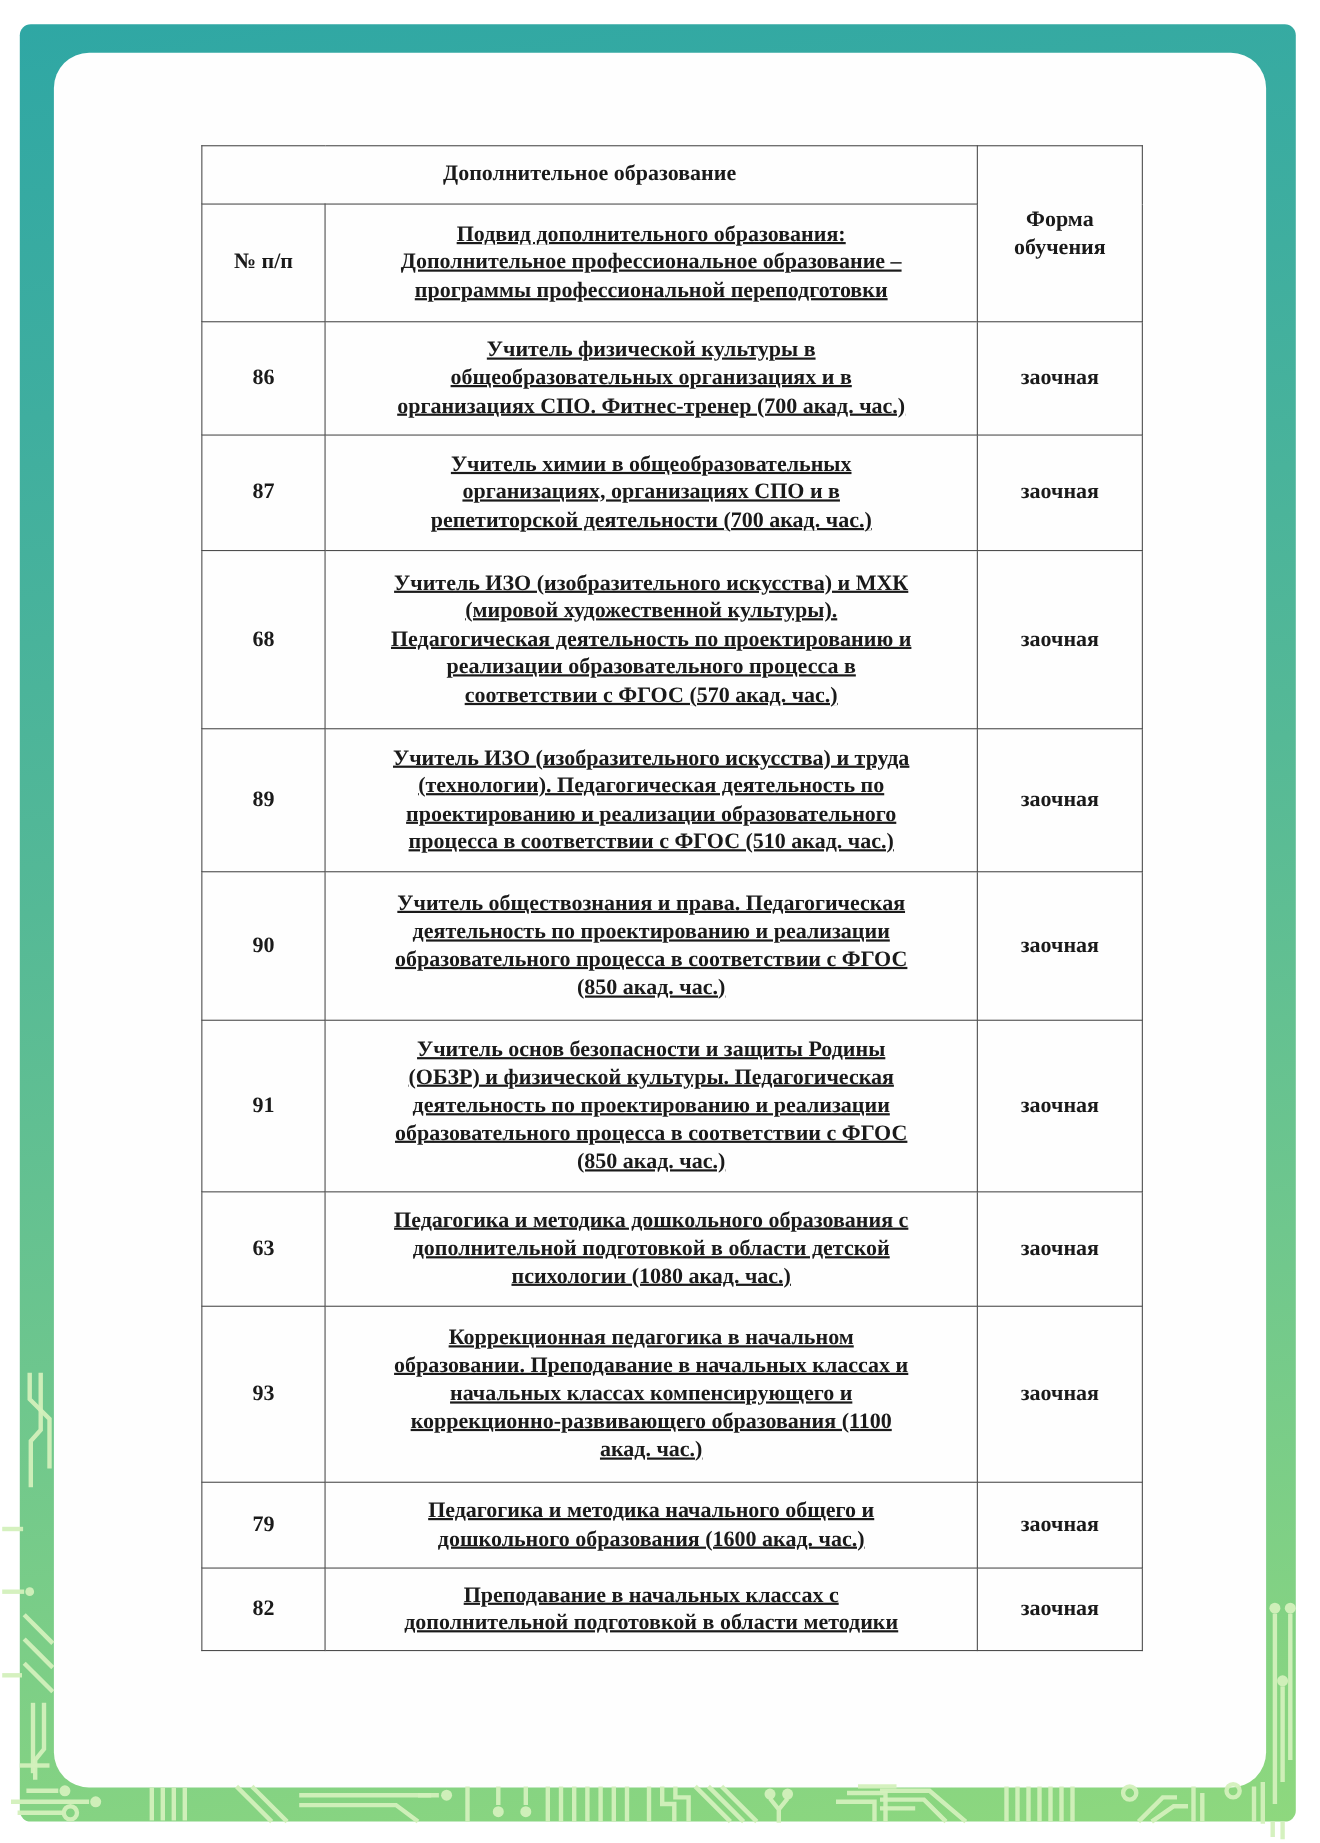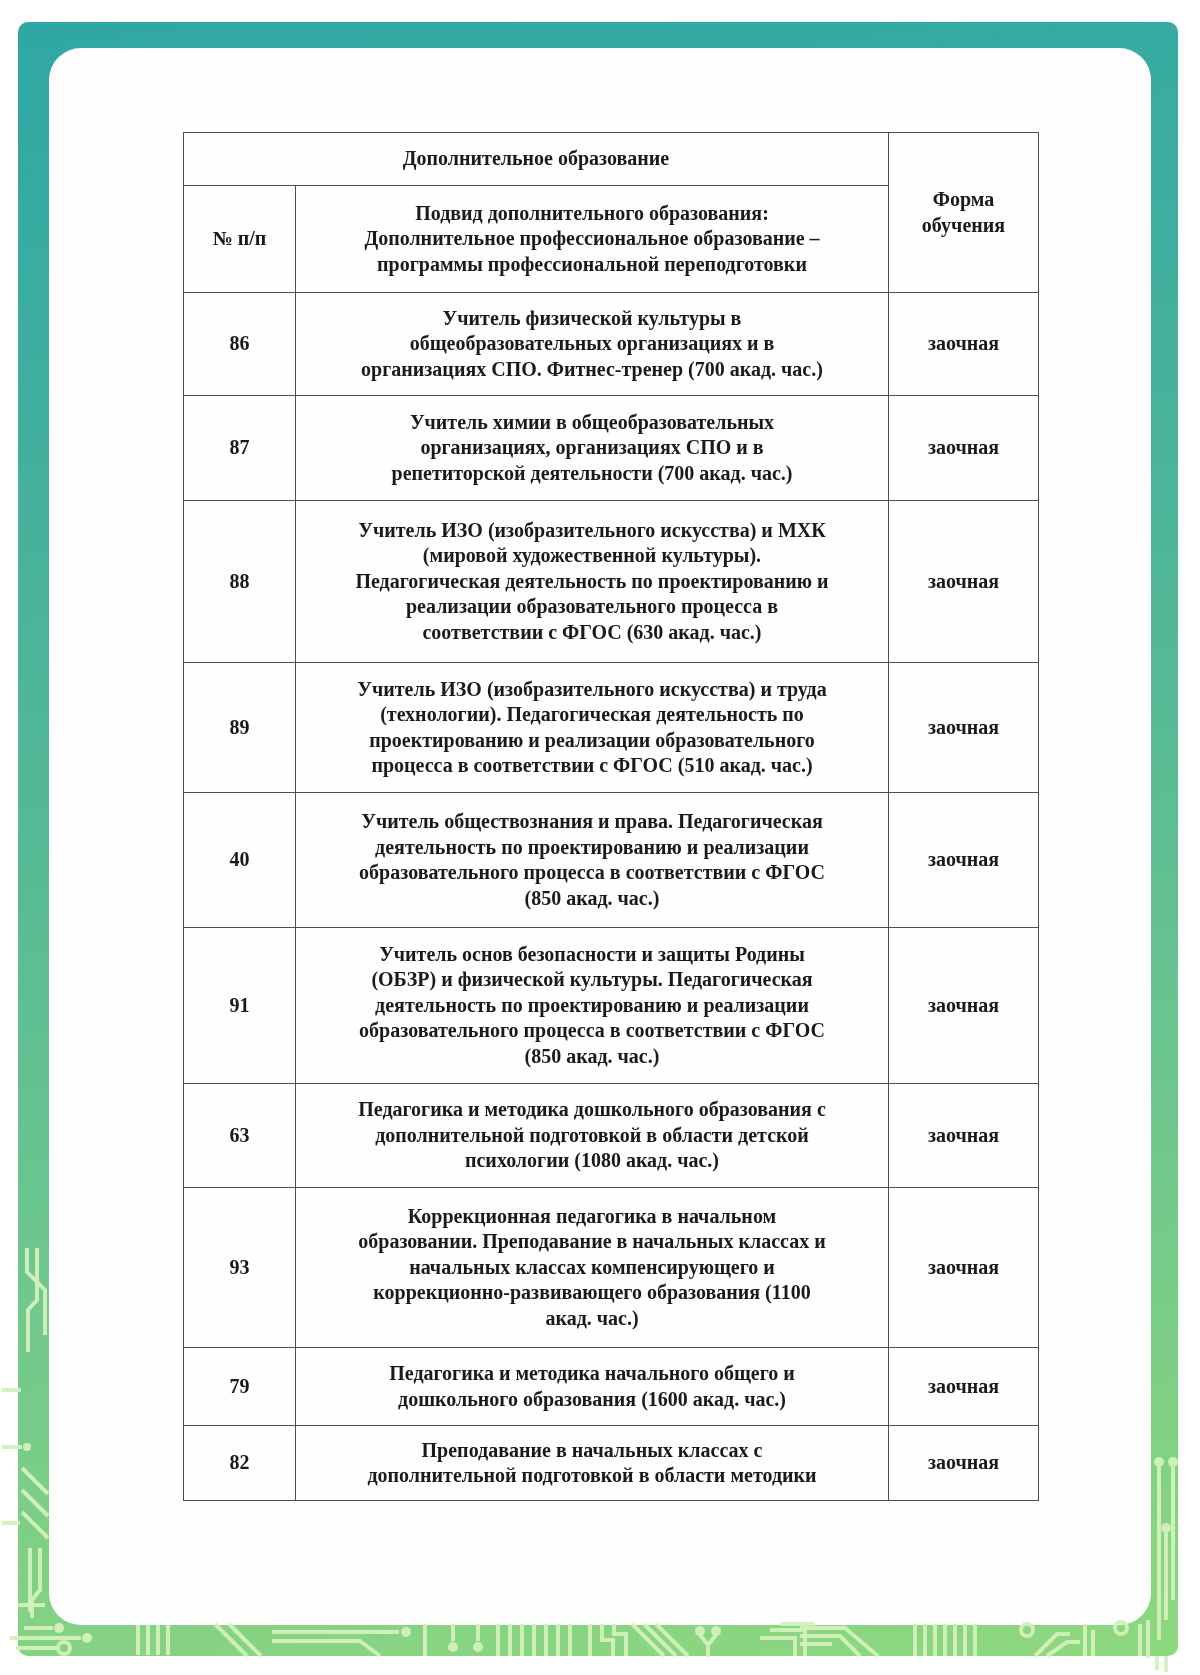--- a/index.html
+++ b/index.html
@@ -51,21 +51,21 @@
   }
   table.programs col.c-num{width:112px;}
   table.programs col.c-prog{width:593px;}
   table.programs col.c-form{width:150px;}
   table.programs td,table.programs th{
     border:1.5px solid var(--table-border);
     text-align:center;vertical-align:middle;
     font-weight:700;color:var(--text);
     padding:6px 6px;
   }
-  .pre{white-space:pre-line;}
+  .pre{white-space:pre-line;text-decoration:underline;}
 </style>
 </head>
 <body>
 
 <div class="frame-band">
   <div class="paper-inner"></div>
 </div>
 
 <svg class="circuit" width="1200" height="1675" viewBox="0 0 1200 1675">
 
@@ -176,38 +176,38 @@
       <td>заочная</td>
     </tr>
     <tr style="height:105px;">
       <td>87</td>
       <td class="pre">Учитель химии в общеобразовательных
 организациях, организациях СПО и в
 репетиторской деятельности (700 акад. час.)</td>
       <td>заочная</td>
     </tr>
     <tr style="height:162px;">
-      <td>88</td>
+      <td>68</td>
       <td class="pre">Учитель ИЗО (изобразительного искусства) и МХК
 (мировой художественной культуры).
 Педагогическая деятельность по проектированию и
 реализации образовательного процесса в
-соответствии с ФГОС (630 акад. час.)</td>
+соответствии с ФГОС (570 акад. час.)</td>
       <td>заочная</td>
     </tr>
     <tr style="height:130px;">
       <td>89</td>
       <td class="pre">Учитель ИЗО (изобразительного искусства) и труда
 (технологии). Педагогическая деятельность по
 проектированию и реализации образовательного
 процесса в соответствии с ФГОС (510 акад. час.)</td>
       <td>заочная</td>
     </tr>
     <tr style="height:135px;">
-      <td>40</td>
+      <td>90</td>
       <td class="pre">Учитель обществознания и права. Педагогическая
 деятельность по проектированию и реализации
 образовательного процесса в соответствии с ФГОС
 (850 акад. час.)</td>
       <td>заочная</td>
     </tr>
     <tr style="height:156px;">
       <td>91</td>
       <td class="pre">Учитель основ безопасности и защиты Родины
 (ОБЗР) и физической культуры. Педагогическая

